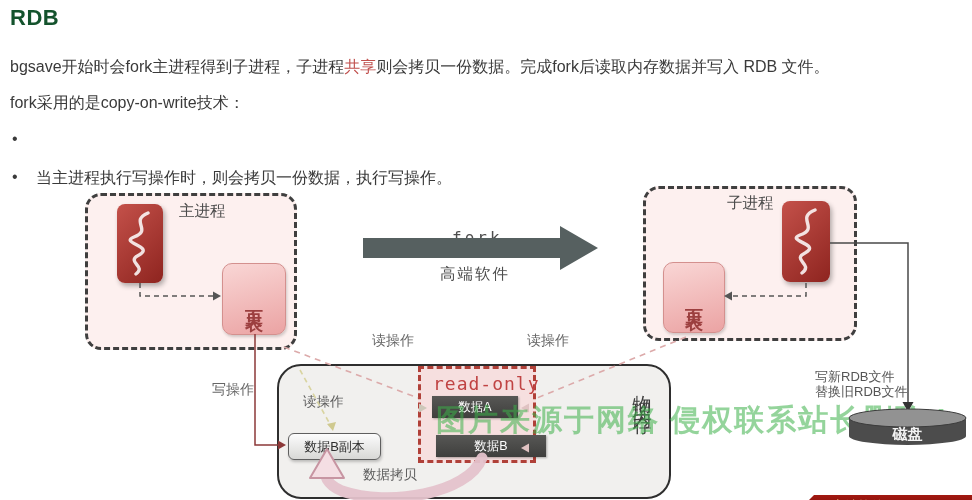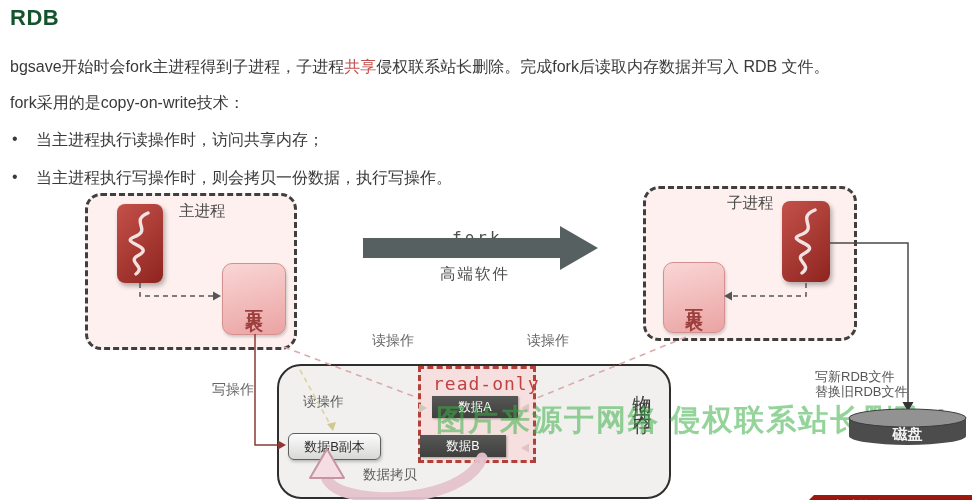--- a/index.html
+++ b/index.html
@@ -58,27 +58,26 @@
   svg.overlay{position:absolute;left:0;top:0;z-index:3;pointer-events:none;}
 </style>
 </head>
 <body>
 
 <div id="stage">
 
   <div class="abs h1">RDB</div>
 
   <div class="abs para" style="top:57px;">
-    <span>bgsave开始时会fork主进程得到子进程，子进程</span><span class="hl">共享</span><span>侵权联系站长删除。完成fork后读取内存数据并写入 RDB 文件。</span>
+    <span>bgsave开始时会fork主进程得到子进程，子进程</span><span class="hl">共享</span><span>则会拷贝一份数据。完成fork后读取内存数据并写入 RDB 文件。</span>
   </div>
 
   <div class="abs para" style="top:93px;">fork采用的是copy-on-write技术：</div>
 
   <div class="abs bullet-dot" style="top:130px;">•</div>
-  <div class="abs bullet-text" style="top:130px;">当主进程执行读操作时，访问共享内存；</div>
   <div class="abs bullet-dot" style="top:168px;">•</div>
   <div class="abs bullet-text" style="top:168px;">当主进程执行写操作时，则会拷贝一份数据，执行写操作。</div>
 
   <div class="abs proc-box" style="left:85px;top:193px;width:206px;height:151px;"></div>
   <div class="abs proc-label" style="left:179px;top:201px;">主进程</div>
   <div class="abs redis-icon" style="left:117px;top:204px;width:46px;height:79px;">
     <svg width="46" height="79" viewBox="0 0 46 79">
       <path d="M31 9 C 12 17, 36 26, 17 33 C 2 39, 38 42, 22 51 C 8 58, 30 62, 19 70" fill="none" stroke="rgba(255,255,255,.85)" stroke-width="3.4" stroke-linecap="round"></path>
     </svg>
   </div>
@@ -95,21 +94,21 @@
     </svg>
   </div>
   <div class="abs pagetable" style="left:663px;top:262px;width:60px;height:69px;">页表</div>
 
   <div class="abs mem-box" style="left:277px;top:364px;width:390px;height:131px;"></div>
   <div class="abs mem-label" style="left:629px;top:380px;height:112px;">物理内存</div>
 
   <div class="abs ro-box" style="left:418px;top:366px;width:112px;height:91px;"></div>
   <div class="abs ro-label" style="left:433px;top:373px;">read-only</div>
   <div class="abs data-node" style="left:432px;top:396px;width:86px;height:22px;line-height:22px;">数据A</div>
-  <div class="abs data-node" style="left:420px;top:435px;width:86px;height:22px;line-height:22px;">数据B</div>
+  <div class="abs data-node" style="left:436px;top:435px;width:110px;height:22px;line-height:22px;">数据B</div>
   <div class="abs copy-node" style="left:288px;top:433px;width:91px;height:25px;line-height:25px;">数据B副本</div>
 
   <div class="abs small-label" style="left:303px;top:393px;">读操作</div>
   <div class="abs small-label" style="left:363px;top:466px;">数据拷贝</div>
 
   <div class="abs op-label" style="left:212px;top:381px;">写操作</div>
   <div class="abs op-label" style="left:372px;top:332px;">读操作</div>
   <div class="abs op-label" style="left:527px;top:332px;">读操作</div>
 
   <div class="abs rdb-note" style="left:815px;top:369px;">

